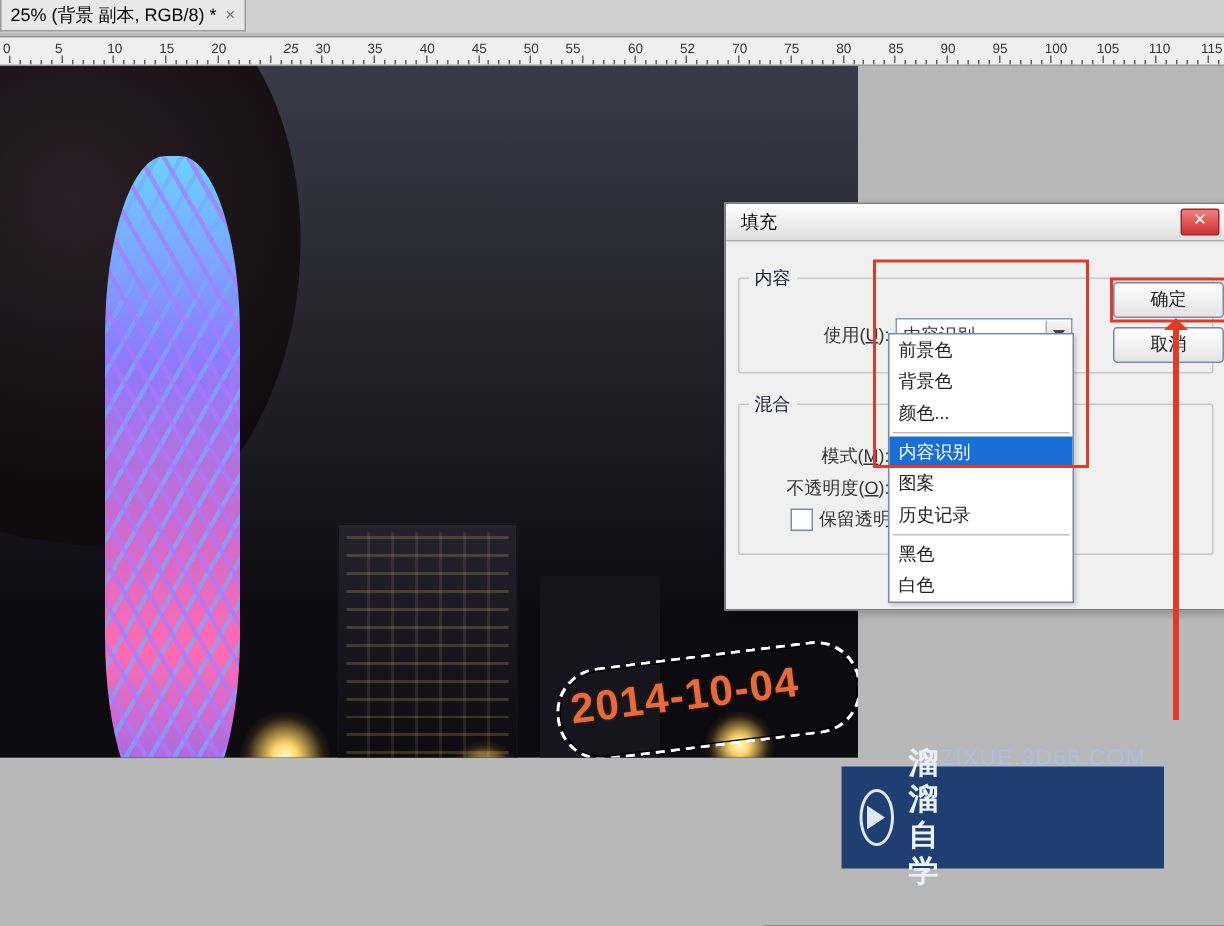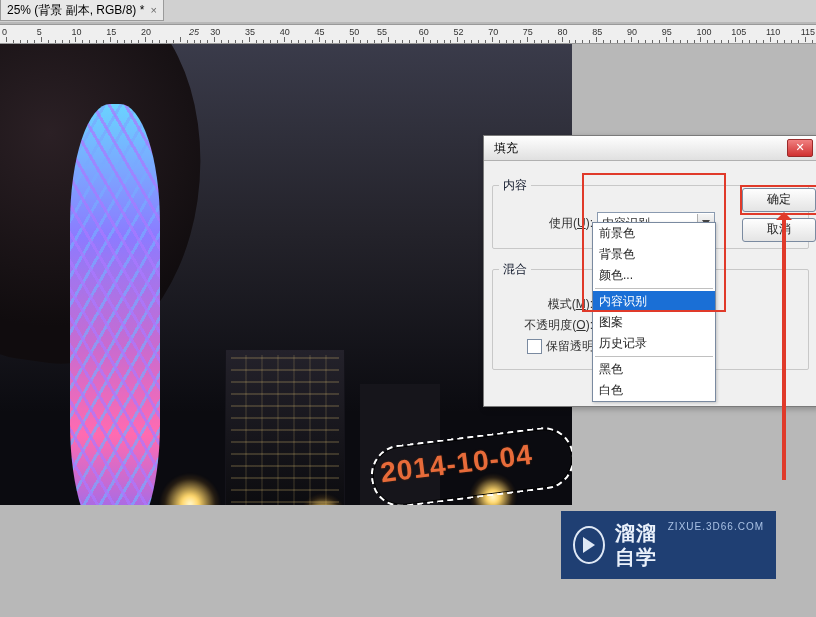--- a/index.html
+++ b/index.html
@@ -341,21 +341,21 @@
   .wm .pl-icon {
     width: 34px; height: 34px;
     border: 2px solid #dfe8f5;
     border-radius: 50%;
     display: flex; align-items: center; justify-content: center;
     margin-right: 10px;
   }
   .wm .pl-icon svg { width: 14px; height: 16px; }
   .wm .wm-text { display: flex; flex-direction: row; line-height: 1.2; }
   .wm .wm-t1 { color: #eaf1fb; font-size: 20px; font-weight: 600; letter-spacing: 1px; }
-  .wm .wm-t2 { color: #a9c1e4; font-size: 10px; letter-spacing: 1px; }
+  .wm .wm-t2 { color: #a9c1e4; font-size: 15px; letter-spacing: 1px; }
 
 </style>
 </head>
 <body>
 
 <div class="tab-bar">
   <div class="doc-tab">
     <span>25% (背景 副本, RGB/8) *</span>
     <span class="close-x">×</span>
   </div>

